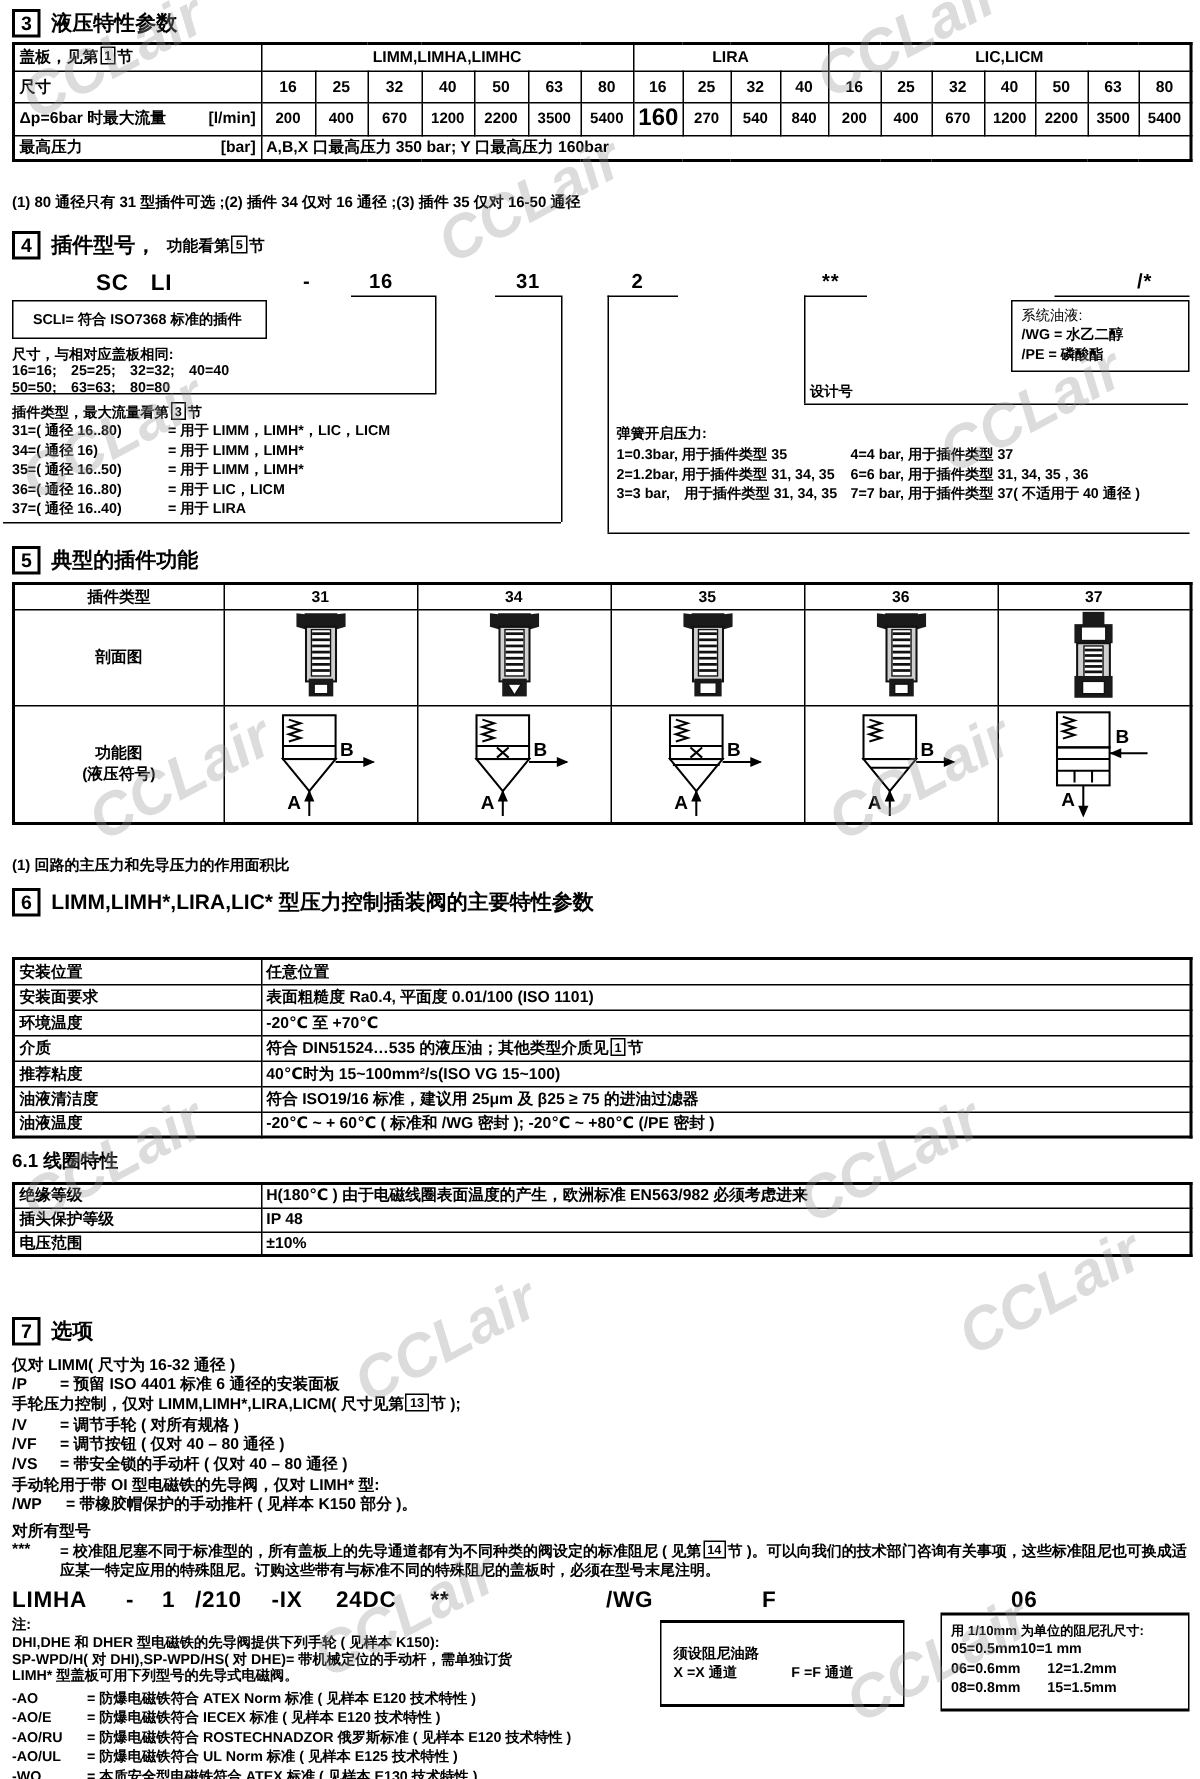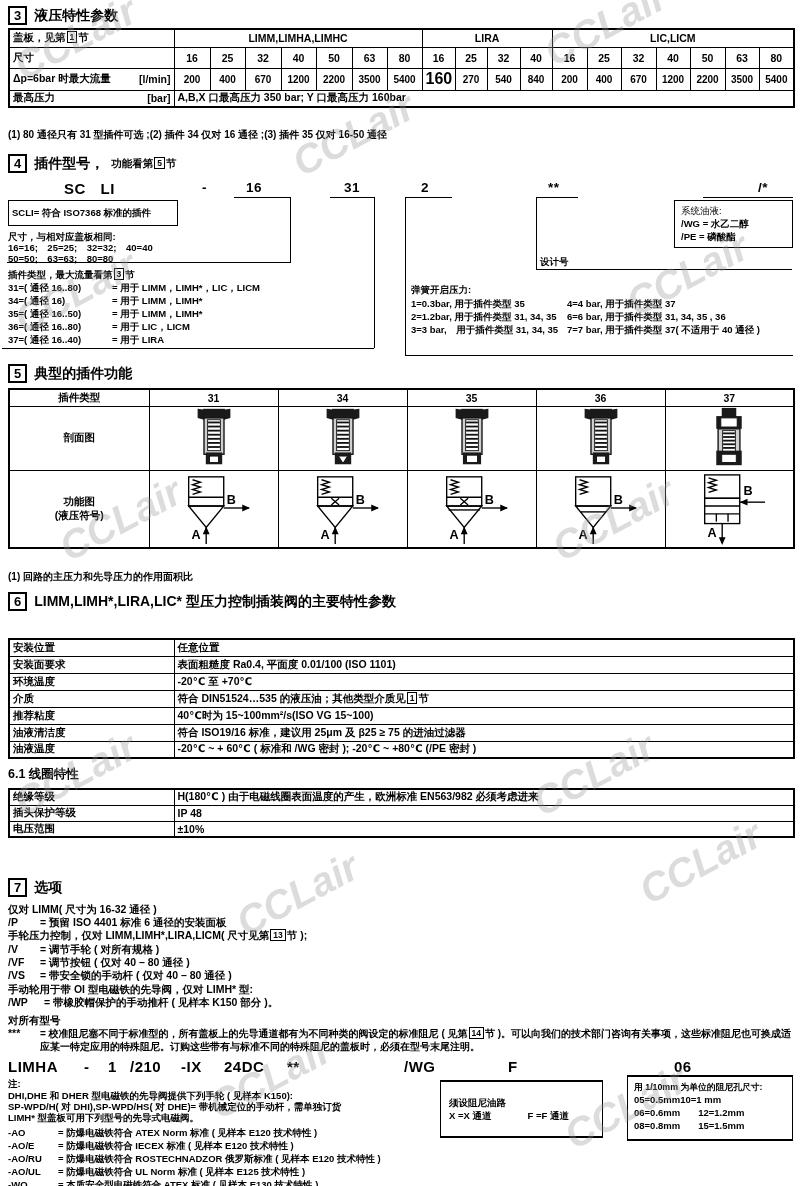--- a/index.html
+++ b/index.html
@@ -138,21 +138,21 @@
 <div class="codeseg" style="left:421px;top:180px">2</div>
 <div class="codeseg" style="left:548px;top:180px">**</div>
 <div class="codeseg" style="left:758px;top:180px">/*</div>
 
 <div class="hline" style="left:234px;top:197px;width:56px"></div>
 <div class="hline" style="left:330px;top:197px;width:44px"></div>
 <div class="hline" style="left:405px;top:197px;width:47px"></div>
 <div class="hline" style="left:536px;top:197px;width:42px"></div>
 <div class="hline" style="left:703px;top:197px;width:90px"></div>
 
-<div class="box" style="left:8px;top:200px;width:170px;height:26px;display:flex;align-items:center;padding:0 3px">
+<div class="box" style="left:8px;top:200px;width:170px;height:26px;display:flex;align-items:center;padding:0 13px">
   <span style="font-size:9.5px;font-weight:700">SCLI= 符合 ISO7368 标准的插件</span>
 </div>
 
 <div class="note" style="left:8px;top:231px">尺寸，与相对应盖板相同:</div>
 <div class="note" style="left:8px;top:242px">16=16;　25=25;　32=32;　40=40</div>
 <div class="note" style="left:8px;top:253px">50=50;　63=63;　80=80</div>
 
 <div class="vline" style="left:290px;top:197px;height:65px"></div>
 <div class="hline" style="left:7px;top:262px;width:284px"></div>
 

